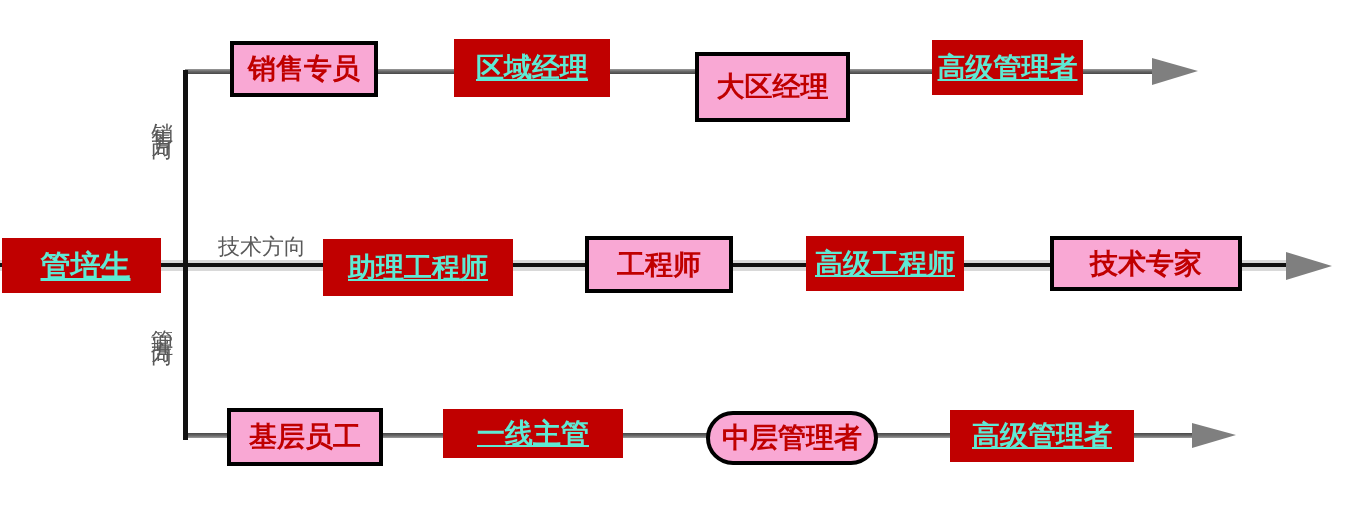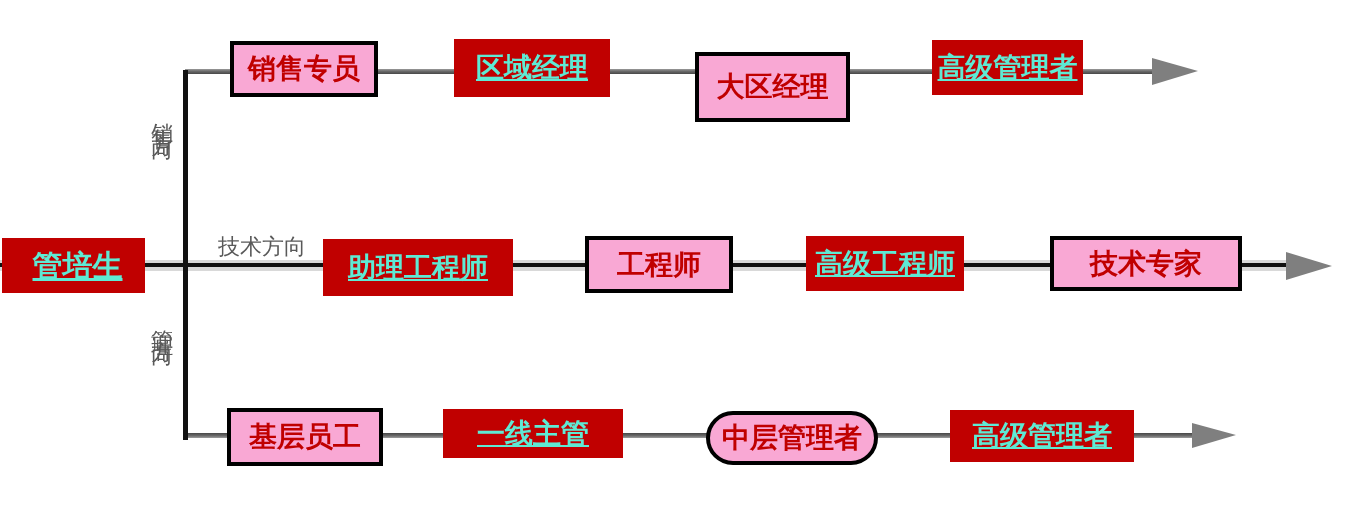--- a/index.html
+++ b/index.html
@@ -85,21 +85,21 @@
   <div class="vline"></div>
 
   <div class="arrow arrow-sales"></div>
   <div class="arrow arrow-tech"></div>
   <div class="arrow arrow-mgmt"></div>
 
   <div class="dir-label vertical" style="left:150px;top:106px;height:125px;">销售方向</div>
   <div class="dir-label" style="left:218px;top:234px;">技术方向</div>
   <div class="dir-label vertical" style="left:150px;top:312px;height:125px;">管理方向</div>
 
-  <div class="box filled" style="left:2px;top:238px;width:143px;height:55px;font-size:30px;padding-left:8px;">管培生</div>
+  <div class="box filled" style="left:2px;top:238px;width:159px;height:55px;font-size:30px;padding-left:8px;">管培生</div>
 
   <div class="box outline" style="left:230px;top:41px;width:148px;height:56px;">销售专员</div>
   <div class="box filled" style="left:454px;top:39px;width:156px;height:58px;">区域经理</div>
   <div class="box outline" style="left:695px;top:52px;width:155px;height:70px;">大区经理</div>
   <div class="box filled" style="left:932px;top:40px;width:151px;height:55px;">高级管理者</div>
 
   <div class="box filled" style="left:323px;top:239px;width:190px;height:57px;">助理工程师</div>
   <div class="box outline" style="left:585px;top:236px;width:148px;height:57px;">工程师</div>
   <div class="box filled" style="left:806px;top:236px;width:158px;height:55px;">高级工程师</div>
   <div class="box outline" style="left:1050px;top:236px;width:192px;height:55px;">技术专家</div>

